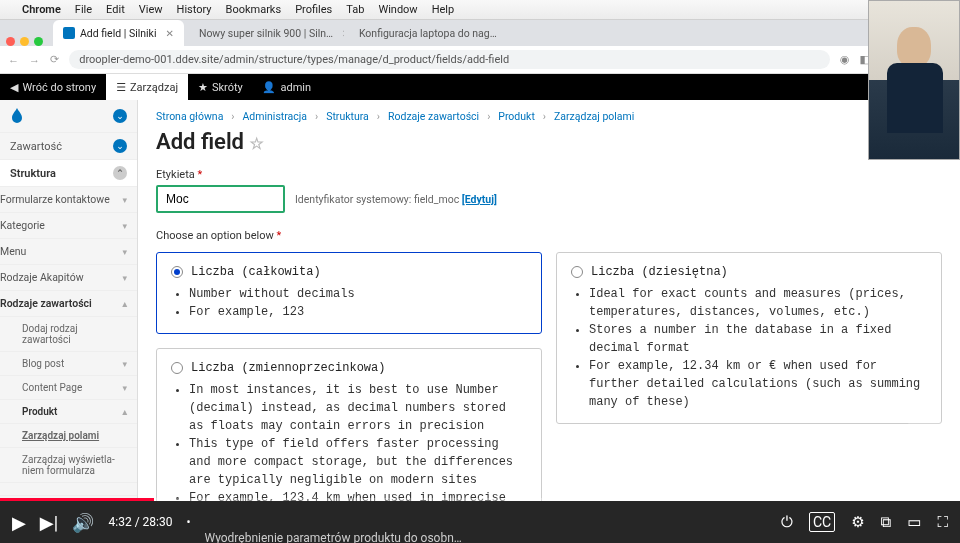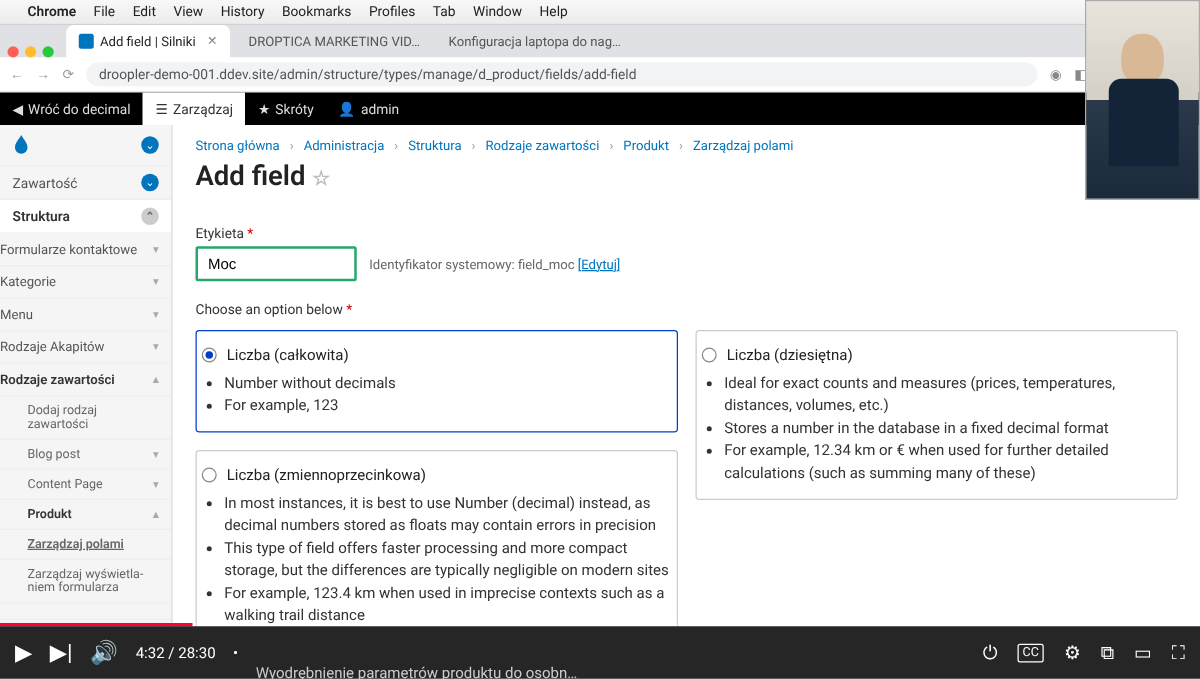--- a/index.html
+++ b/index.html
@@ -48,35 +48,35 @@
 .sidebar-item.zarzadzaj-polami { font-weight: 600; text-decoration: underline; }
 .chev { color: #aaa; font-size: 9px; }
 .circ { width: 14px; height: 14px; border-radius: 50%; background: #0074bd; color: #fff; display: inline-flex; align-items: center; justify-content: center; font-size: 9px; }
 .circ.gray { background: #ccc; color: #666; }
 
 
 .content { flex: 1; padding: 10px 18px; overflow-y: auto; }
 .breadcrumb { font-size: 10.5px; color: #666; margin-bottom: 6px; display: flex; gap: 8px; }
 .breadcrumb span { color: #0074bd; }
 .breadcrumb .sep { color: #999; }
-h1 { font-size: 22px; font-weight: 600; color: #222; margin-bottom: 26px; }
+h1 { font-size: 22px; font-weight: 600; color: #222; margin-bottom: 14px; }
 h1 .star { color: #bbb; font-size: 16px; }
 
 .field-label { font-size: 11px; color: #333; margin-bottom: 4px; }
 .req { color: #c00; }
 .etykieta-row { display: flex; align-items: center; gap: 10px; margin-bottom: 16px; }
 .etykieta-input { width: 129px; padding: 5px 8px; border: 2px solid #26a769; border-radius: 2px; font-size: 12px; outline: none; }
 .sys-id { font-size: 10.5px; color: #666; }
-.sys-id a { color: #0074bd; }
+.sys-id a { color: #0074bd; font-weight: bold; }
 
 .choose-label { font-size: 11px; color: #333; margin-bottom: 10px; }
 
 .option-grid { display: flex; gap: 14px; margin-bottom: 18px; }
 .option-col { display: flex; flex-direction: column; gap: 14px; }
-.option-card { border: 1px solid #ccc; border-radius: 3px; padding: 12px 4px; }
+.option-card { border: 1px solid #ccc; border-radius: 3px; padding: 12px 14px; font-family: Liberation Mono, monospace; }
 .option-card.selected { border: 1.5px solid #003ecc; }
 .option-radio { display: flex; align-items: center; gap: 8px; margin-bottom: 6px; }
 .radio { width: 12px; height: 12px; border: 1px solid #888; border-radius: 50%; display: inline-flex; align-items: center; justify-content: center; }
 .radio.checked::after { content: ""; width: 6px; height: 6px; background: #003ecc; border-radius: 50%; }
 .option-title { font-size: 12px; color: #222; }
 .option-desc { font-size: 12px; color: #333; list-style: disc; padding-left: 18px; line-height: 1.5; }
 
 
 .webcam { position: absolute; top: 0; right: 0; width: 92px; height: 160px; background: linear-gradient(#e8e4db,#d5d0c6 50%,#2a3a4a 50%,#1a2a3a); border: 1px solid #aaa; }
 .webcam::before { content:""; position:absolute; top:26px; left:28px; width:34px; height:40px; background:#d9b896; border-radius:45% 45% 40% 40%; }
@@ -84,21 +84,21 @@
 
 
 .video-controls { position: absolute; bottom: 0; left: 0; right: 0; height: 42px; background: rgba(0,0,0,0.85); display: flex; align-items: center; padding: 0 12px; gap: 14px; color: #fff; }
 .progress-bar { position: absolute; bottom: 42px; left: 0; right: 0; height: 3px; background: rgba(255,255,255,0.3); }
 .progress-fill { height: 100%; width: 16%; background: #ff0033; }
 .vc-btn { font-size: 18px; cursor: pointer; }
 .vc-time { font-size: 12px; }
 .vc-title { font-size: 12px; color: #ccc; overflow: hidden; white-space: nowrap; text-overflow: ellipsis; max-width: 340px; margin-top: 32px; }
 .vc-right { margin-left: auto; display: flex; gap: 16px; align-items: center; }
 .vc-icon { font-size: 15px; }
-.cc-box { border: 1px solid #fff; padding: 1px 3px; font-size: 10px; border-radius: 2px; }
+.cc-box { border: 1px solid #fff; padding: 1px 3px; font-size: 14px; border-radius: 2px; }
 .yt-logo { position:absolute; right:20px; top:420px; opacity:.85; }
 </style>
 </head>
 <body>
 
 <div class="os-menubar">
   <span class="apple-logo"></span>
   <span class="os-menu-item bold">Chrome</span>
   <span class="os-menu-item">File</span>
   <span class="os-menu-item">Edit</span>
@@ -119,23 +119,23 @@
     <span class="dot-r"></span>
     <span class="dot-y"></span>
     <span class="dot-g"></span>
   </div>
   <div class="tab active">
     <span class="favicon" style="background:#0074bd"></span>
     <span>Add field | Silniki</span>
     <span class="x">✕</span>
   </div>
   <div class="tab">
-    <span class="favicon" style="background:#0a8040"></span>
-    <span>DROPTICA MARKETING VID…</span>
-
+    <span class="favicon" style="background:#2a8"></span>
+    <span>Nowy super silnik 900 | Siln…</span>
+    <span class="x">✕</span>
   </div>
   <div class="tab">
     <span class="favicon" style="background:#4285f4"></span>
     <span>Konfiguracja laptopa do nag…</span>
 
   </div>
 </div>
 
 <div class="url-bar">
   <span class="url-nav">←</span>
@@ -146,21 +146,21 @@
     <span>◉</span>
     <span>◧</span>
     <span>◆</span>
     <span>◯</span>
     <span>▣</span>
     <span>⋮</span>
   </div>
 </div>
 
 <div class="admin-bar">
-  <div class="item">◀ <span>Wróć do decimal</span></div>
+  <div class="item">◀ <span>Wróć do strony</span></div>
   <div class="item active">☰ <span>Zarządzaj</span></div>
   <div class="item">★ <span>Skróty</span></div>
   <div class="item">👤 <span>admin</span></div>
 </div>
 
 <div class="app">
 
   <div class="sidebar">
     <div class="sidebar-item brand">
       <svg width="14" height="16" viewBox="0 0 14 16">

